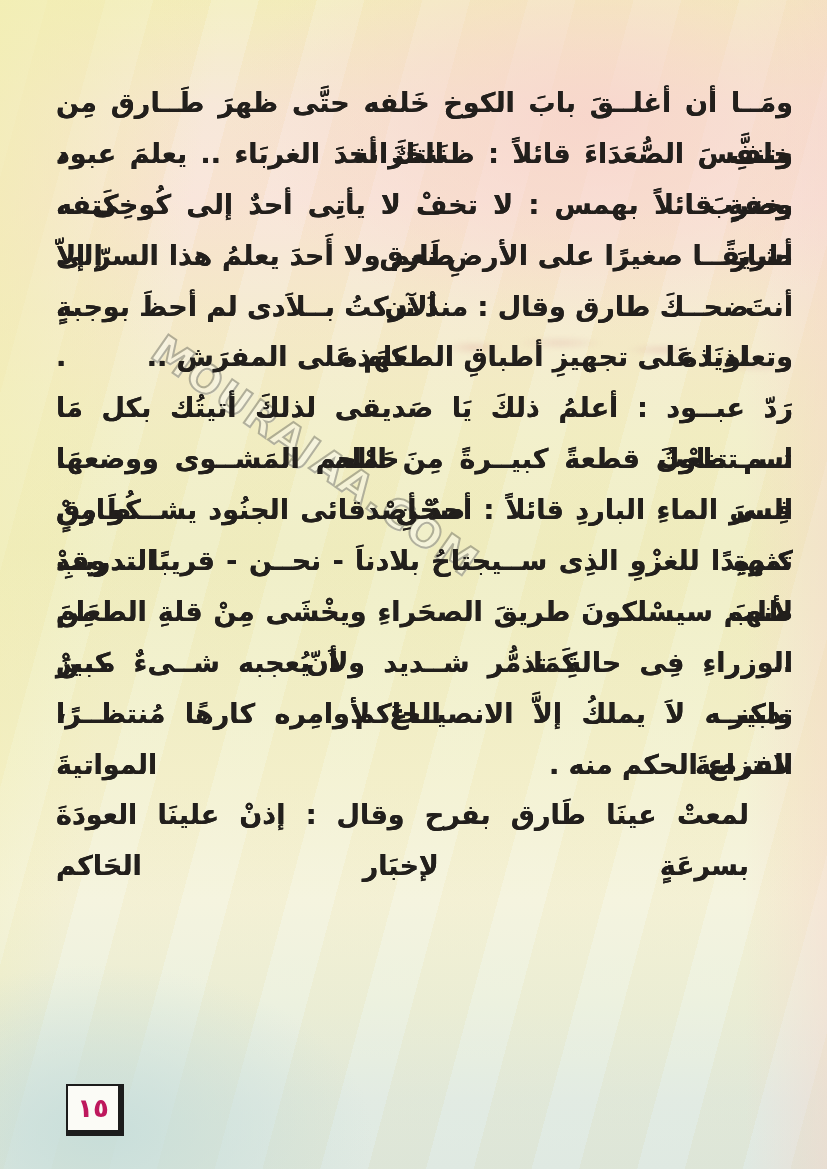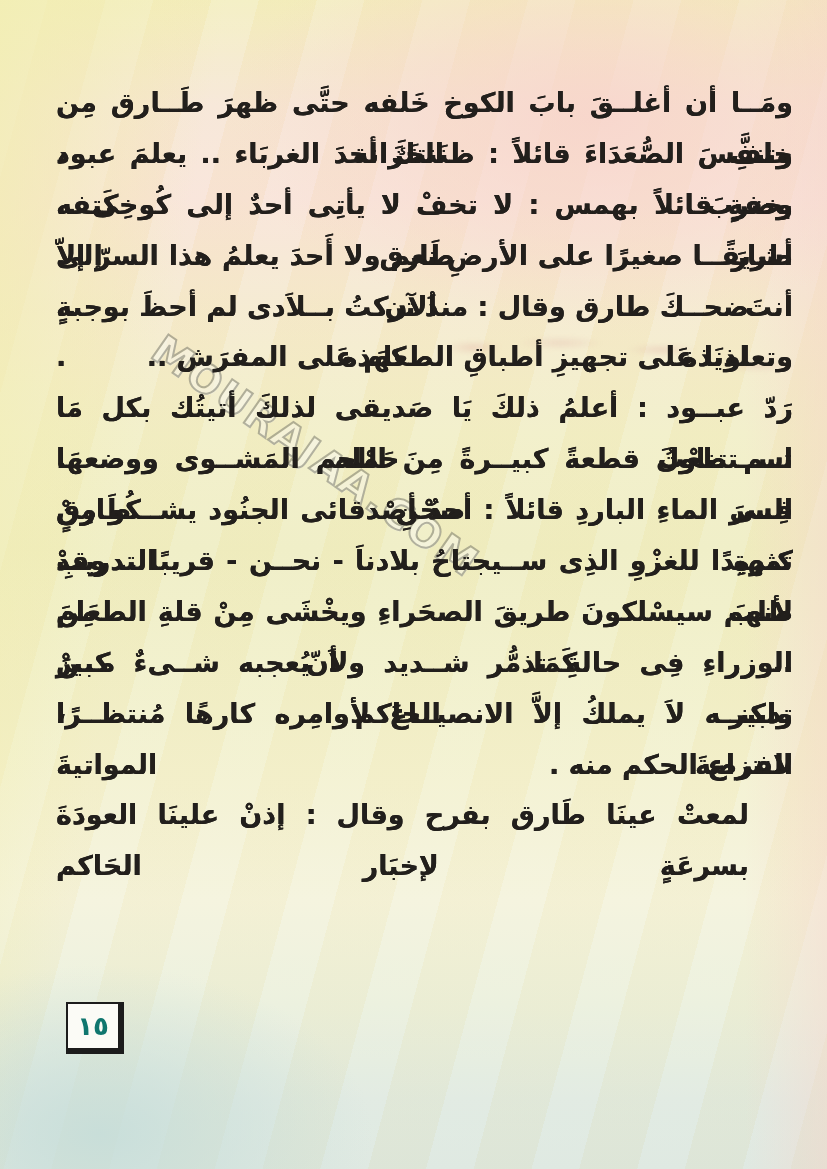--- a/index.html
+++ b/index.html
@@ -56,27 +56,27 @@
     transform:rotate(35deg);transform-origin:0 0;
     direction:ltr;
     font-family:"DejaVu Sans",sans-serif;
     font-weight:bold;font-size:40px;letter-spacing:2px;
     color:rgba(235,235,225,0.12);
     -webkit-text-stroke:2px rgba(104,104,94,0.48);
     text-shadow:1px 1px 0 rgba(255,255,255,0.35);
     pointer-events:none;
   }
   .page-number-box{
-    position:absolute;left:66px;top:1002px;
+    position:absolute;left:66px;top:1084px;
     width:50px;height:44px;
     background:#fbfbf6;
     border:2px solid #1c1c1c;
     border-right-width:6px;border-bottom-width:6px;
     display:flex;align-items:center;justify-content:center;
-    font-weight:bold;font-size:26px;color:#0f766e;
+    font-weight:bold;font-size:26px;color:#be185d;
   }
 </style>
 </head>
 <body>
 
 <div class="page">
 
   <div class="showthrough"></div>
   <div class="showthrough2"></div>
 

